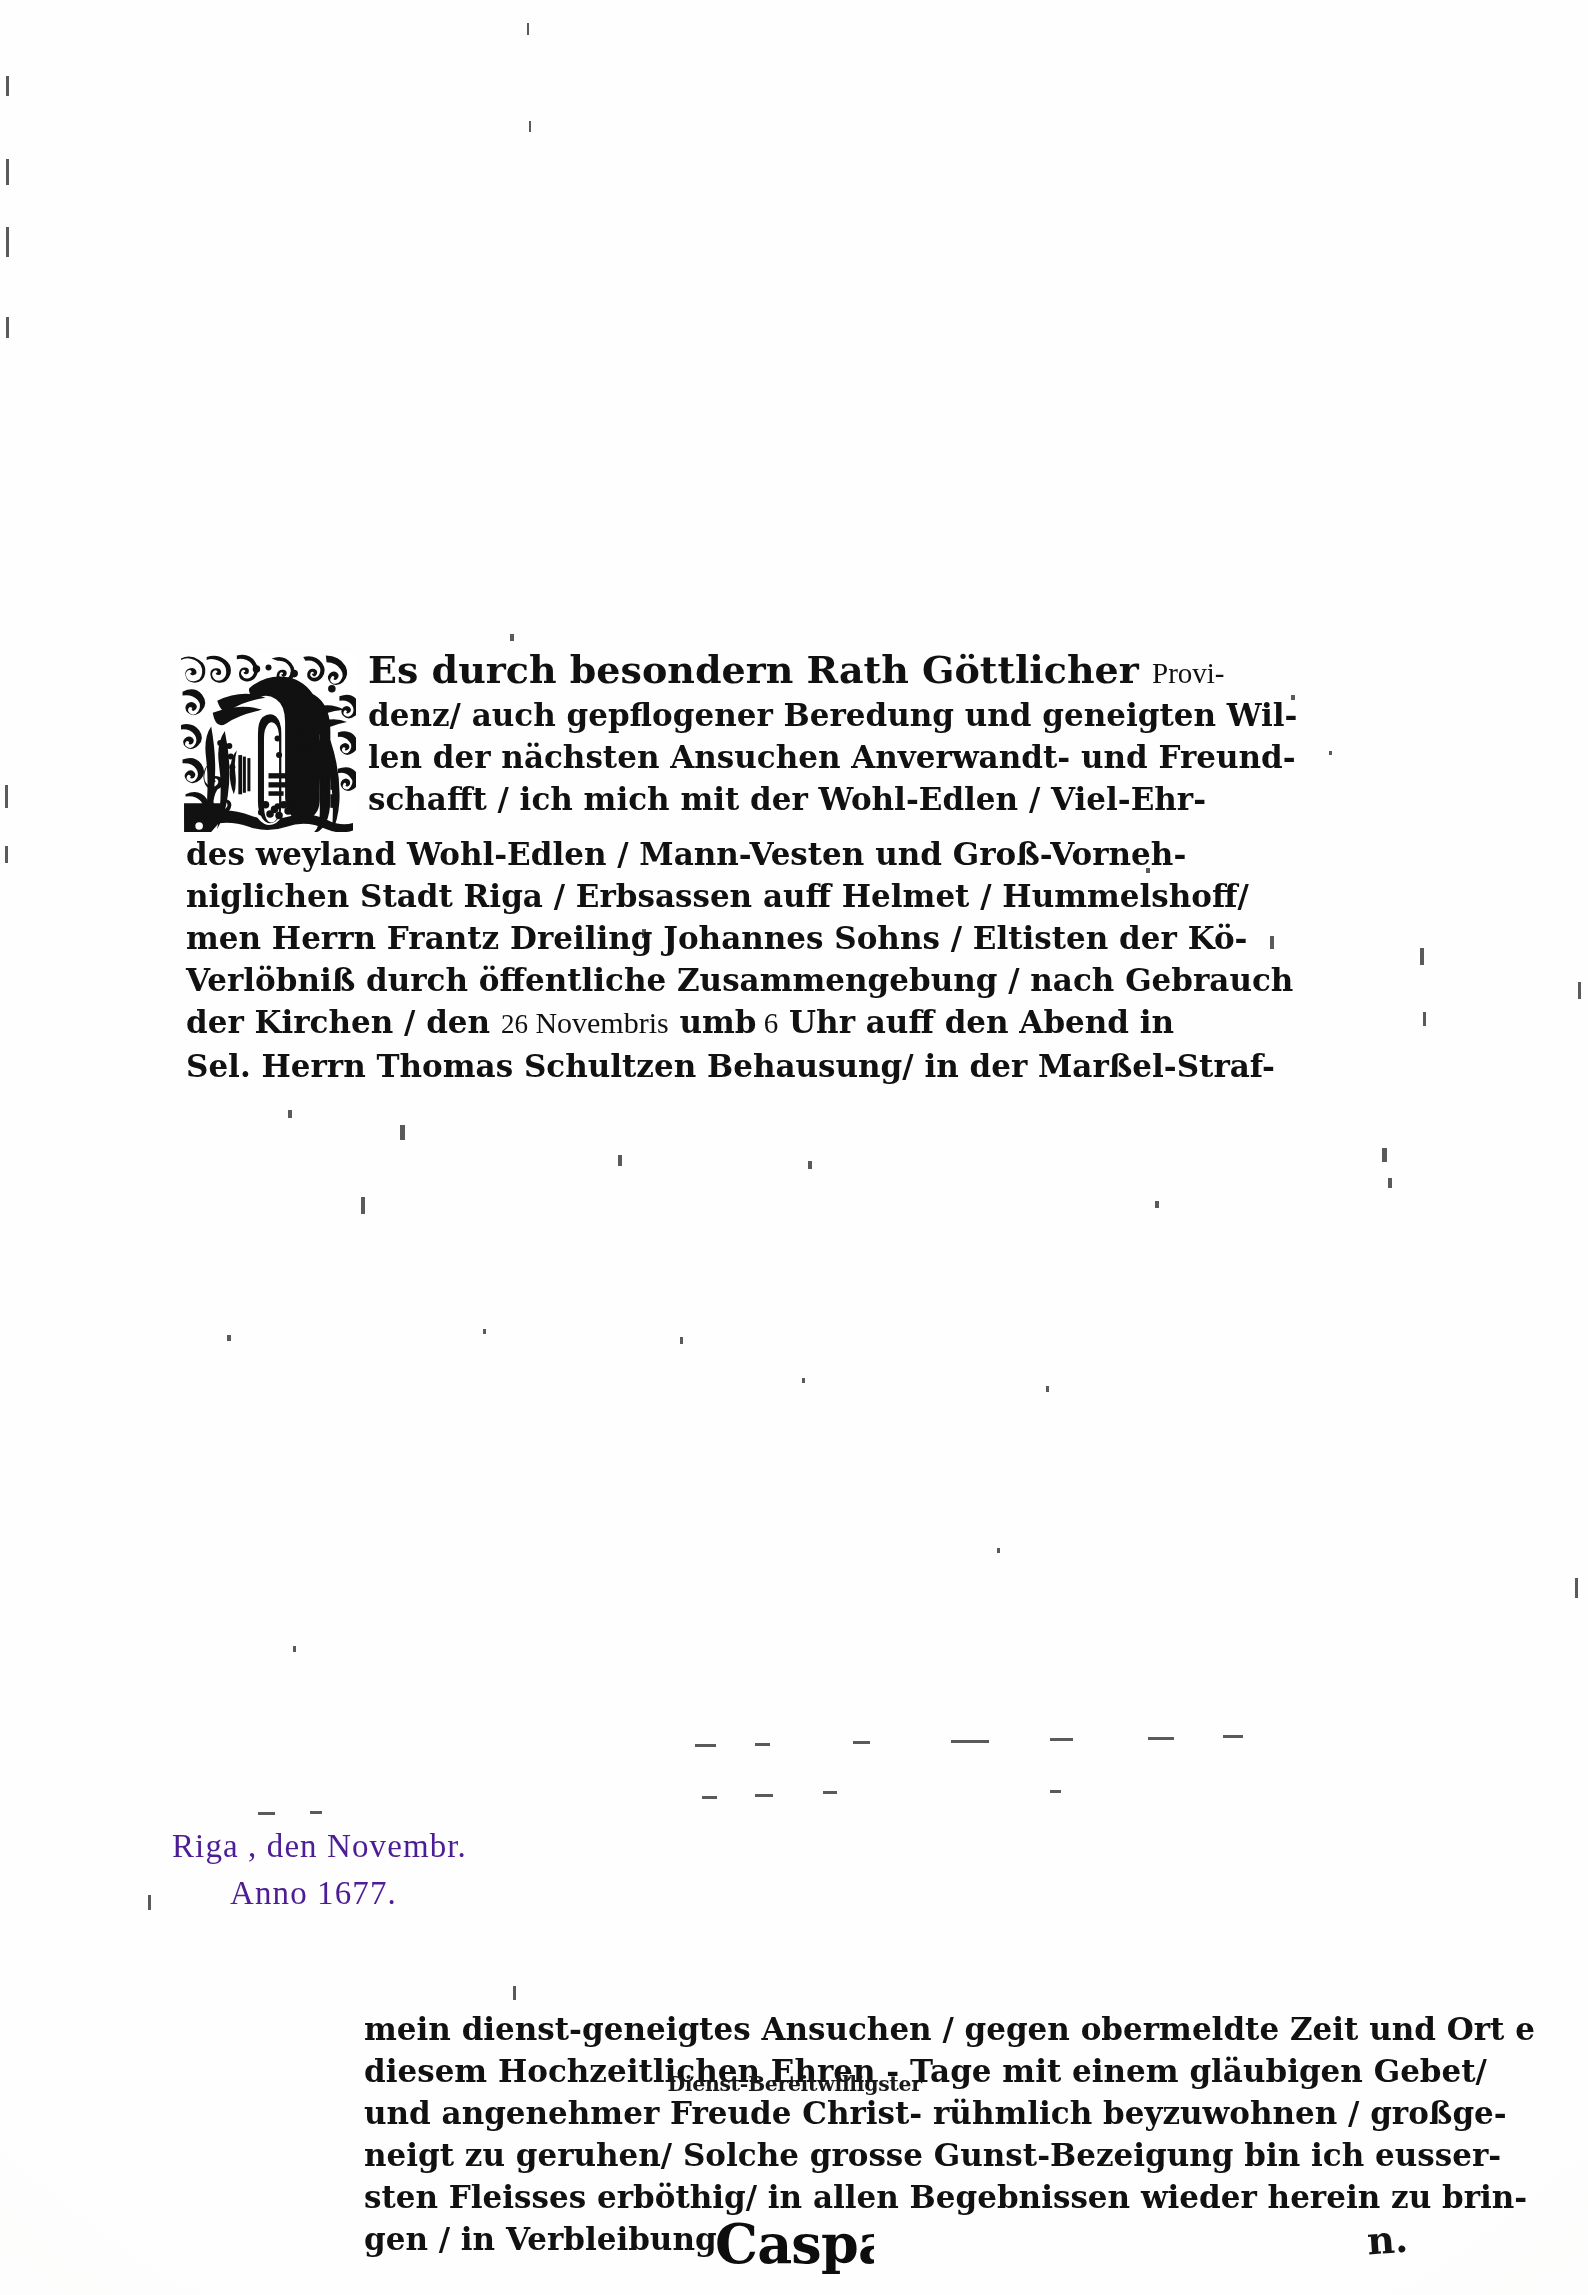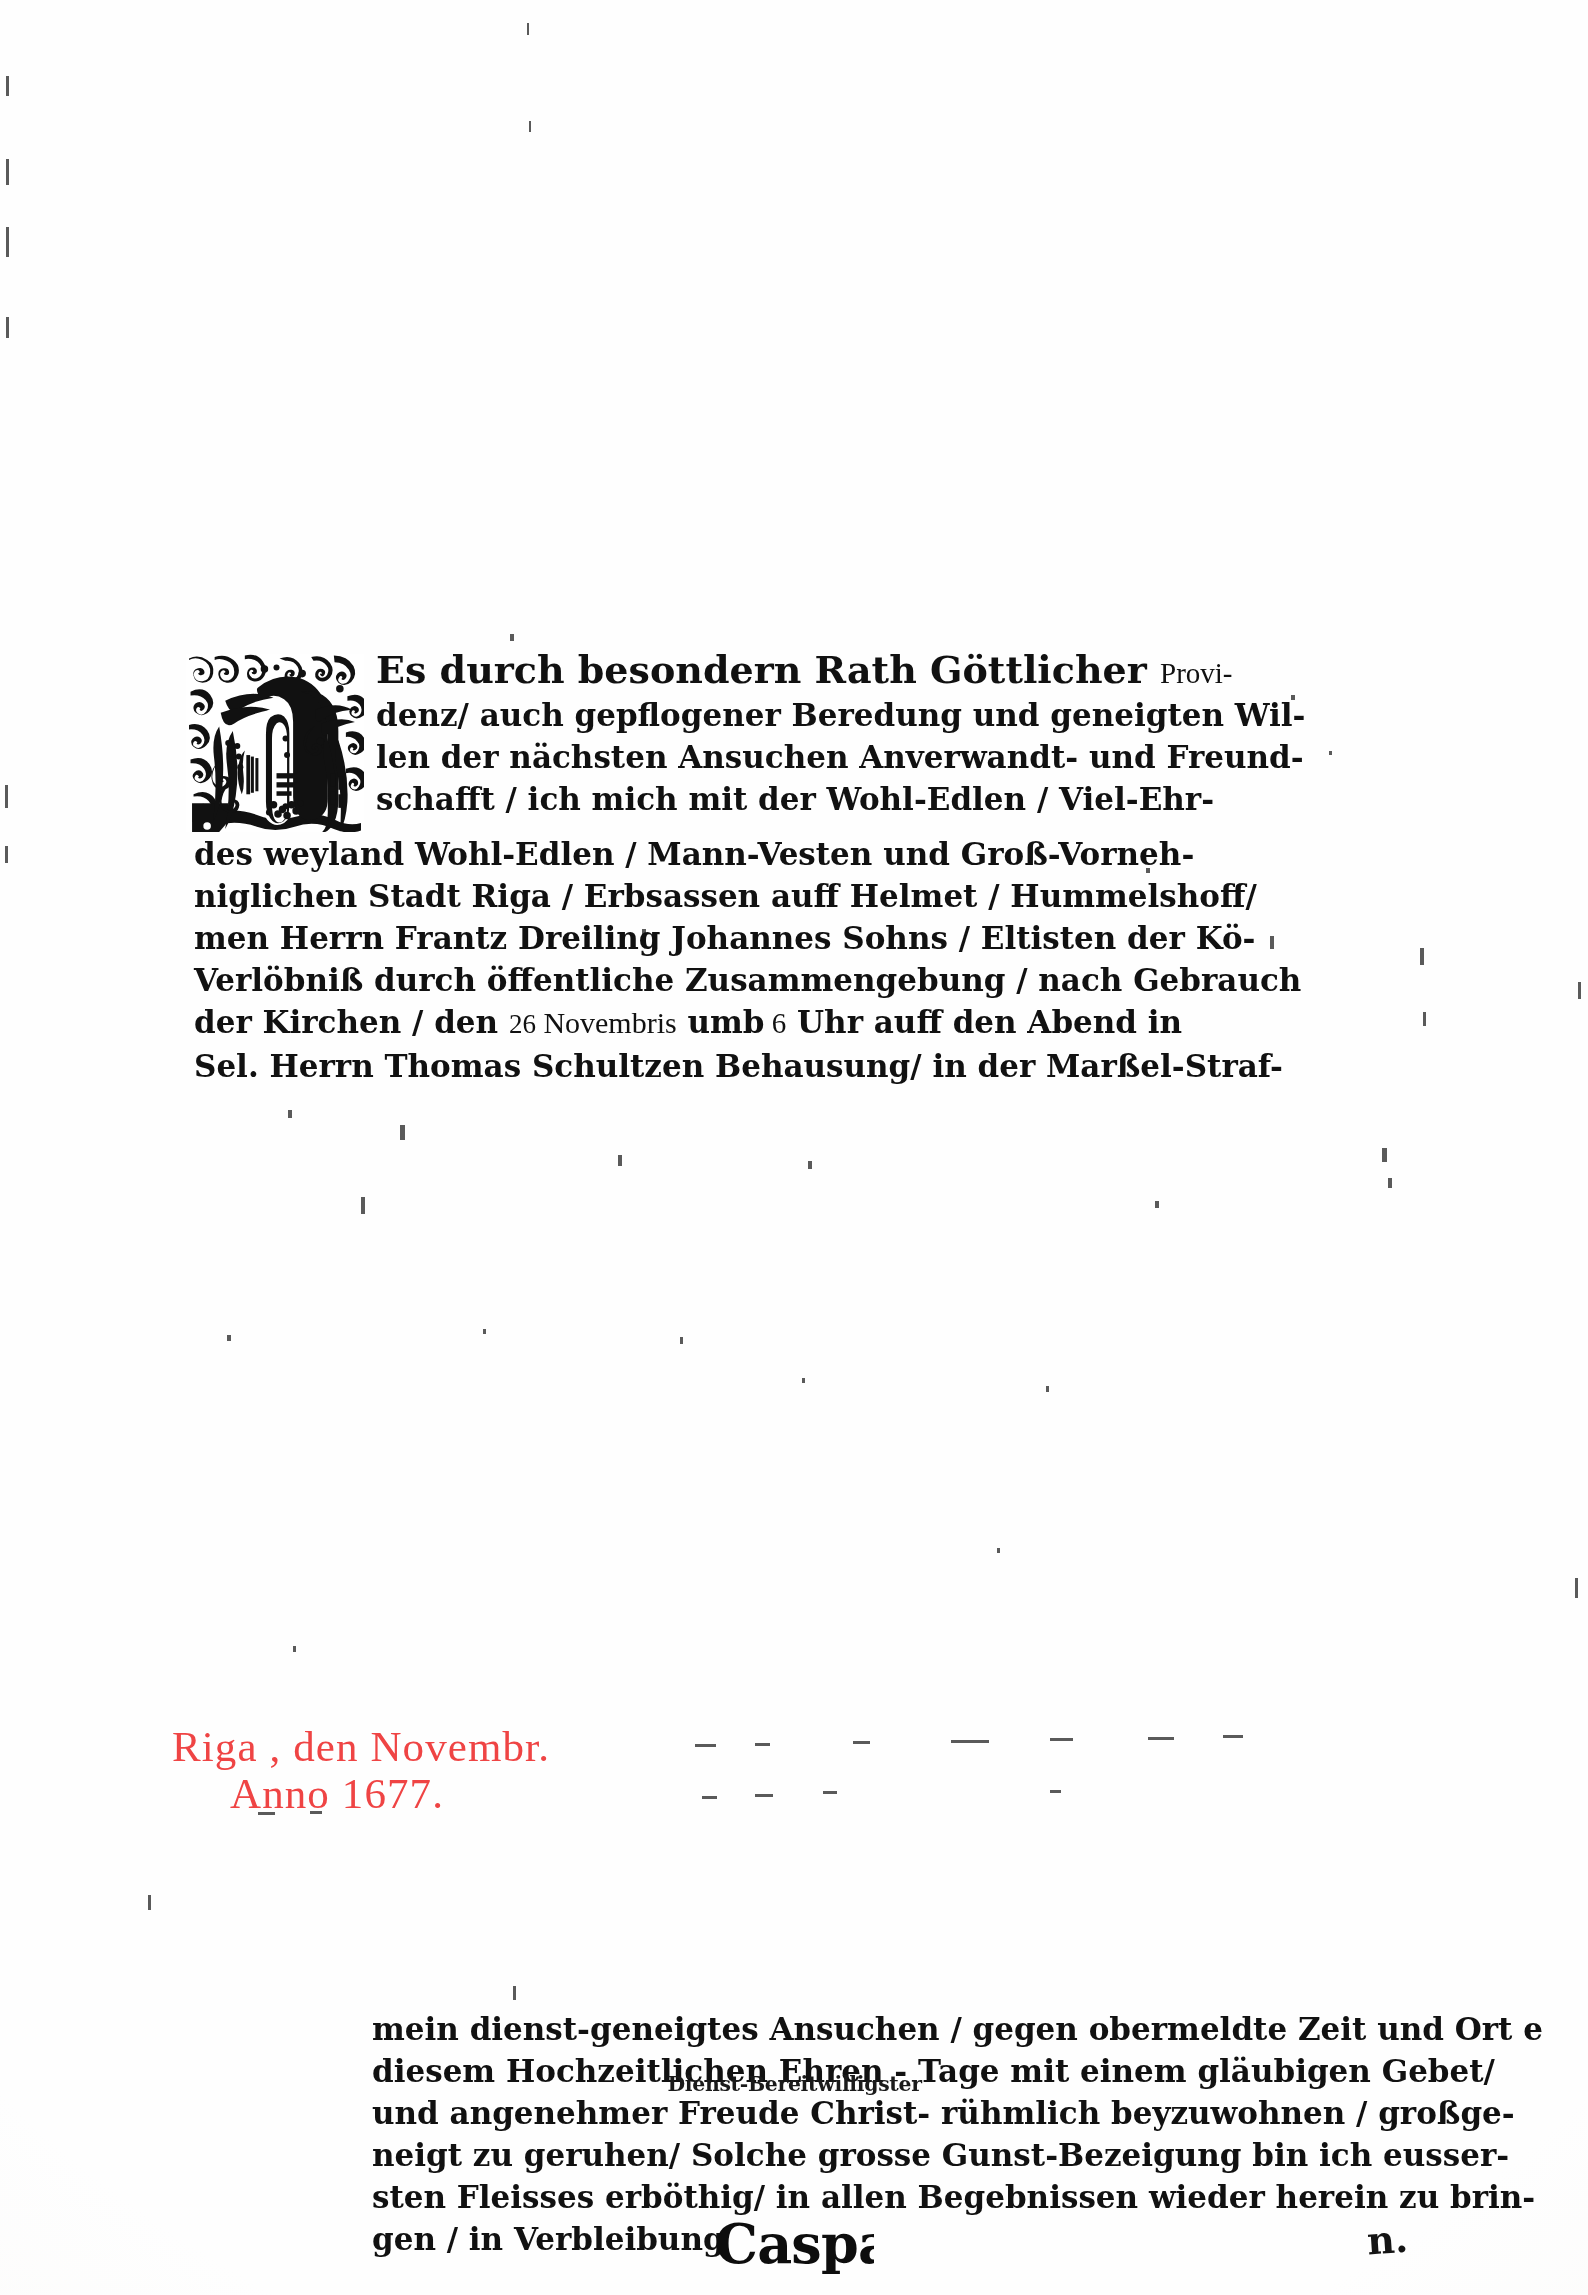--- a/index.html
+++ b/index.html
@@ -31,21 +31,21 @@
   .speck {
     position: absolute;
     background: #1b1b1b;
     opacity: .72;
     pointer-events: none;
   }
 
   
   #textblock {
     position: absolute;
-    left: 186px;
+    left: 178px;
     top: 649px;
     width: 1238px;
   }
 
   
   #para-one {
     position: relative;
     font-size: 31px;
     line-height: 42px;
   }
@@ -85,26 +85,26 @@
     left: 178px;
     top: 1359px;
     width: 1238px;
     font-size: 31px;
     line-height: 42px;
   }
 
   #datestamp {
     position: absolute;
     left: 172px;
-    top: 1723px;
+    top: 1823px;
     font-family: "Liberation Serif", "DejaVu Serif", serif;
-    font-size: 43px;
+    font-size: 33px;
     line-height: 47px;
     letter-spacing: 1.1px;
-    color: #ef4444;
+    color: #4c1d95;
   }
   #datestamp .line2 { margin-left: 58px; }
 
   #closing {
     position: absolute;
     left: 0;
     top: 2072px;
     width: 1589px;
     text-align: center;
     font-family: "DejaVu Serif", "Liberation Serif", serif;

